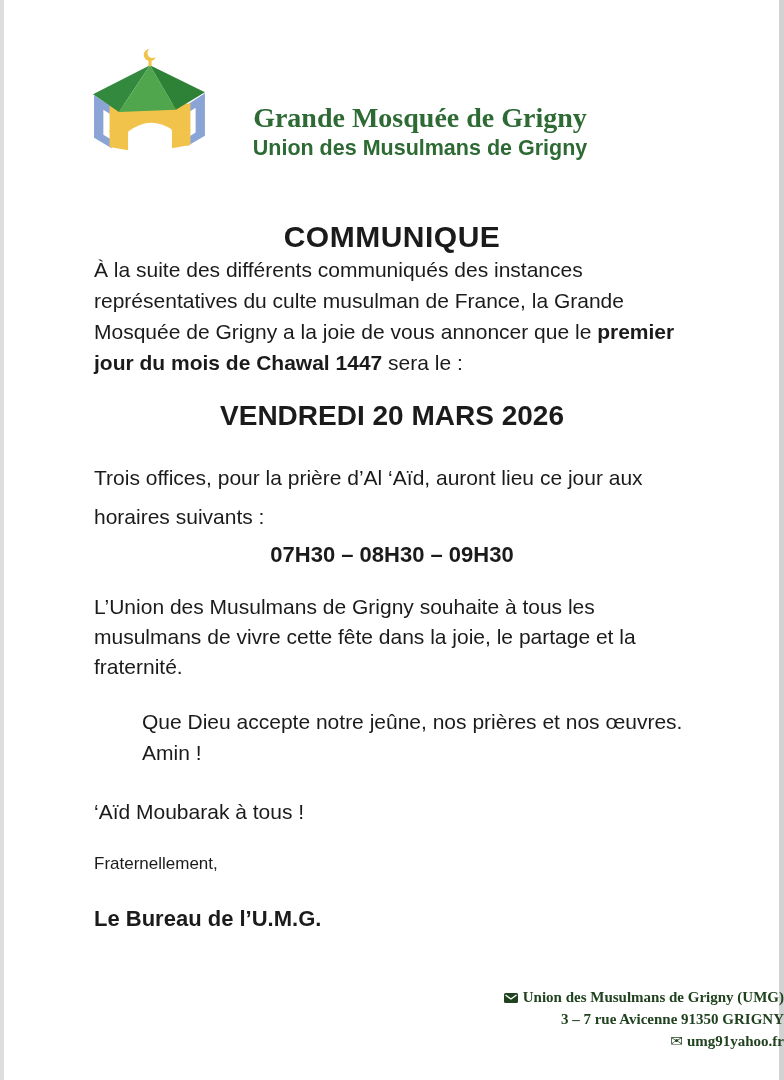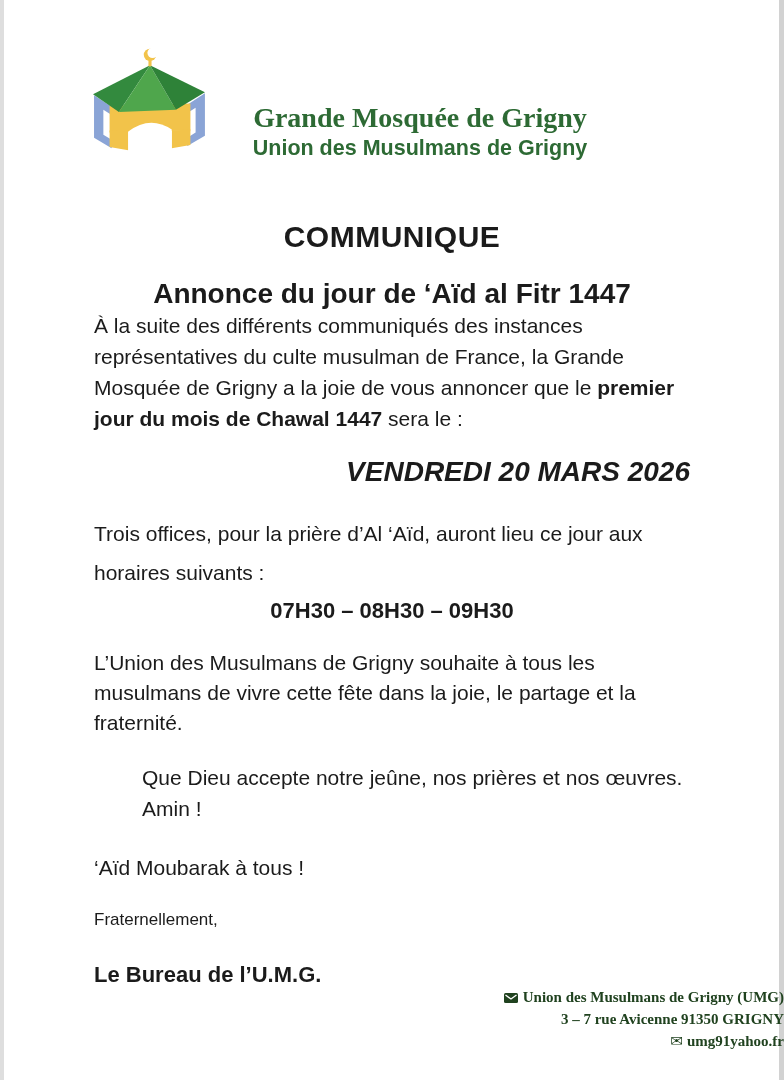--- a/index.html
+++ b/index.html
@@ -65,25 +65,24 @@
     margin-top: 24px;
   }
   .para {
     font-size: 21px;
     line-height: 31px;
     white-space: pre-line;
   }
   .intro { }
   .b { font-weight: bold; }
   .announcement-date {
-    text-align: right;
+    text-align: center;
     font-size: 28px;
     font-weight: bold;
     margin-top: 22px;
-    font-style: italic;
   }
   .offices { margin-top: 26px; line-height: 39px; }
   .times {
     text-align: center;
     font-size: 22px;
     font-weight: bold;
     margin-top: 6px;
   }
   .wishes { margin-top: 24px; line-height: 30px; }
   .prayer { margin-top: 24px; margin-left: 48px; }
@@ -144,21 +143,20 @@
     <circle cx="57.5" cy="6" r="5" fill="#ffffff"></circle>
   </svg>
   <div class="titles">
     <h1 class="org-title">Grande Mosquée de Grigny</h1>
     <h2 class="org-subtitle">Union des Musulmans de Grigny</h2>
   </div>
 </div>
 
 <div class="content">
   <div class="communique-heading">COMMUNIQUE</div>
-  <div class="subject">Annonce du jour de ‘Aïd al Fitr 1447</div>
 
   <div class="para intro"><span>À la suite des différents communiqués des instances</span>
 <span>représentatives du culte musulman de France, la Grande</span>
 <span>Mosquée de Grigny a la joie de vous annoncer que le </span><span class="b">premier</span>
 <span class="b">jour du mois de Chawal 1447</span><span> sera le :</span></div>
 
   <div class="announcement-date">VENDREDI 20 MARS 2026</div>
 
   <div class="para offices">Trois offices, pour la prière d’Al ‘Aïd, auront lieu ce jour aux
 horaires suivants :</div>

